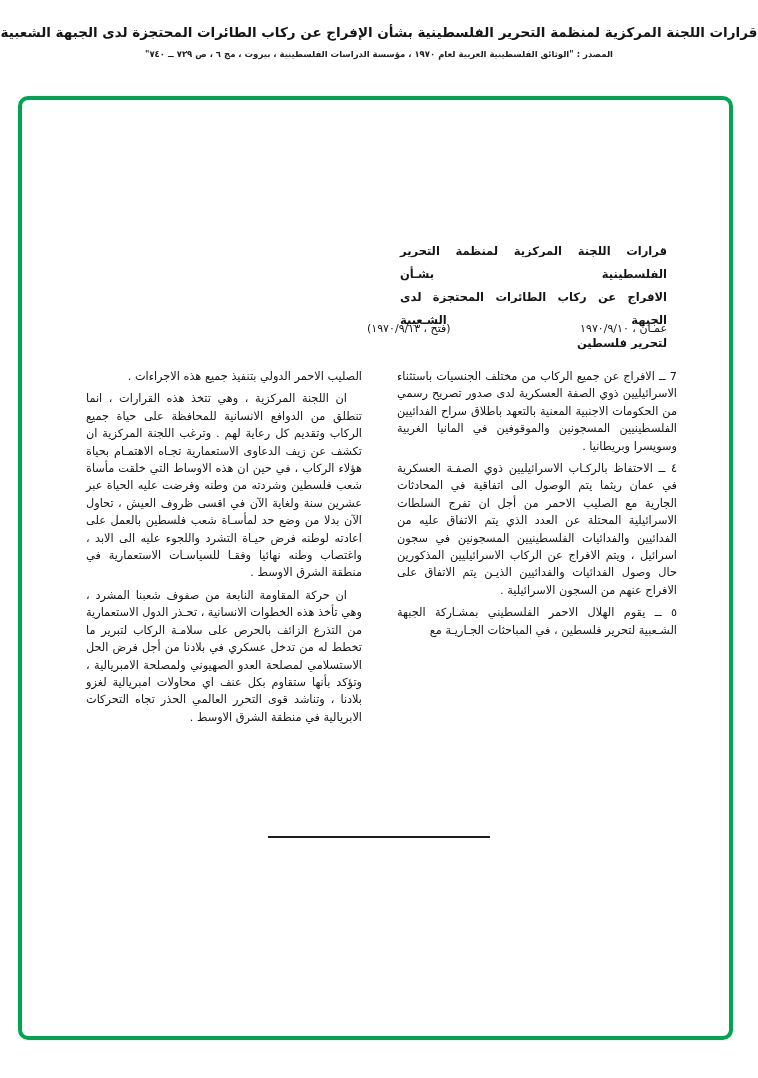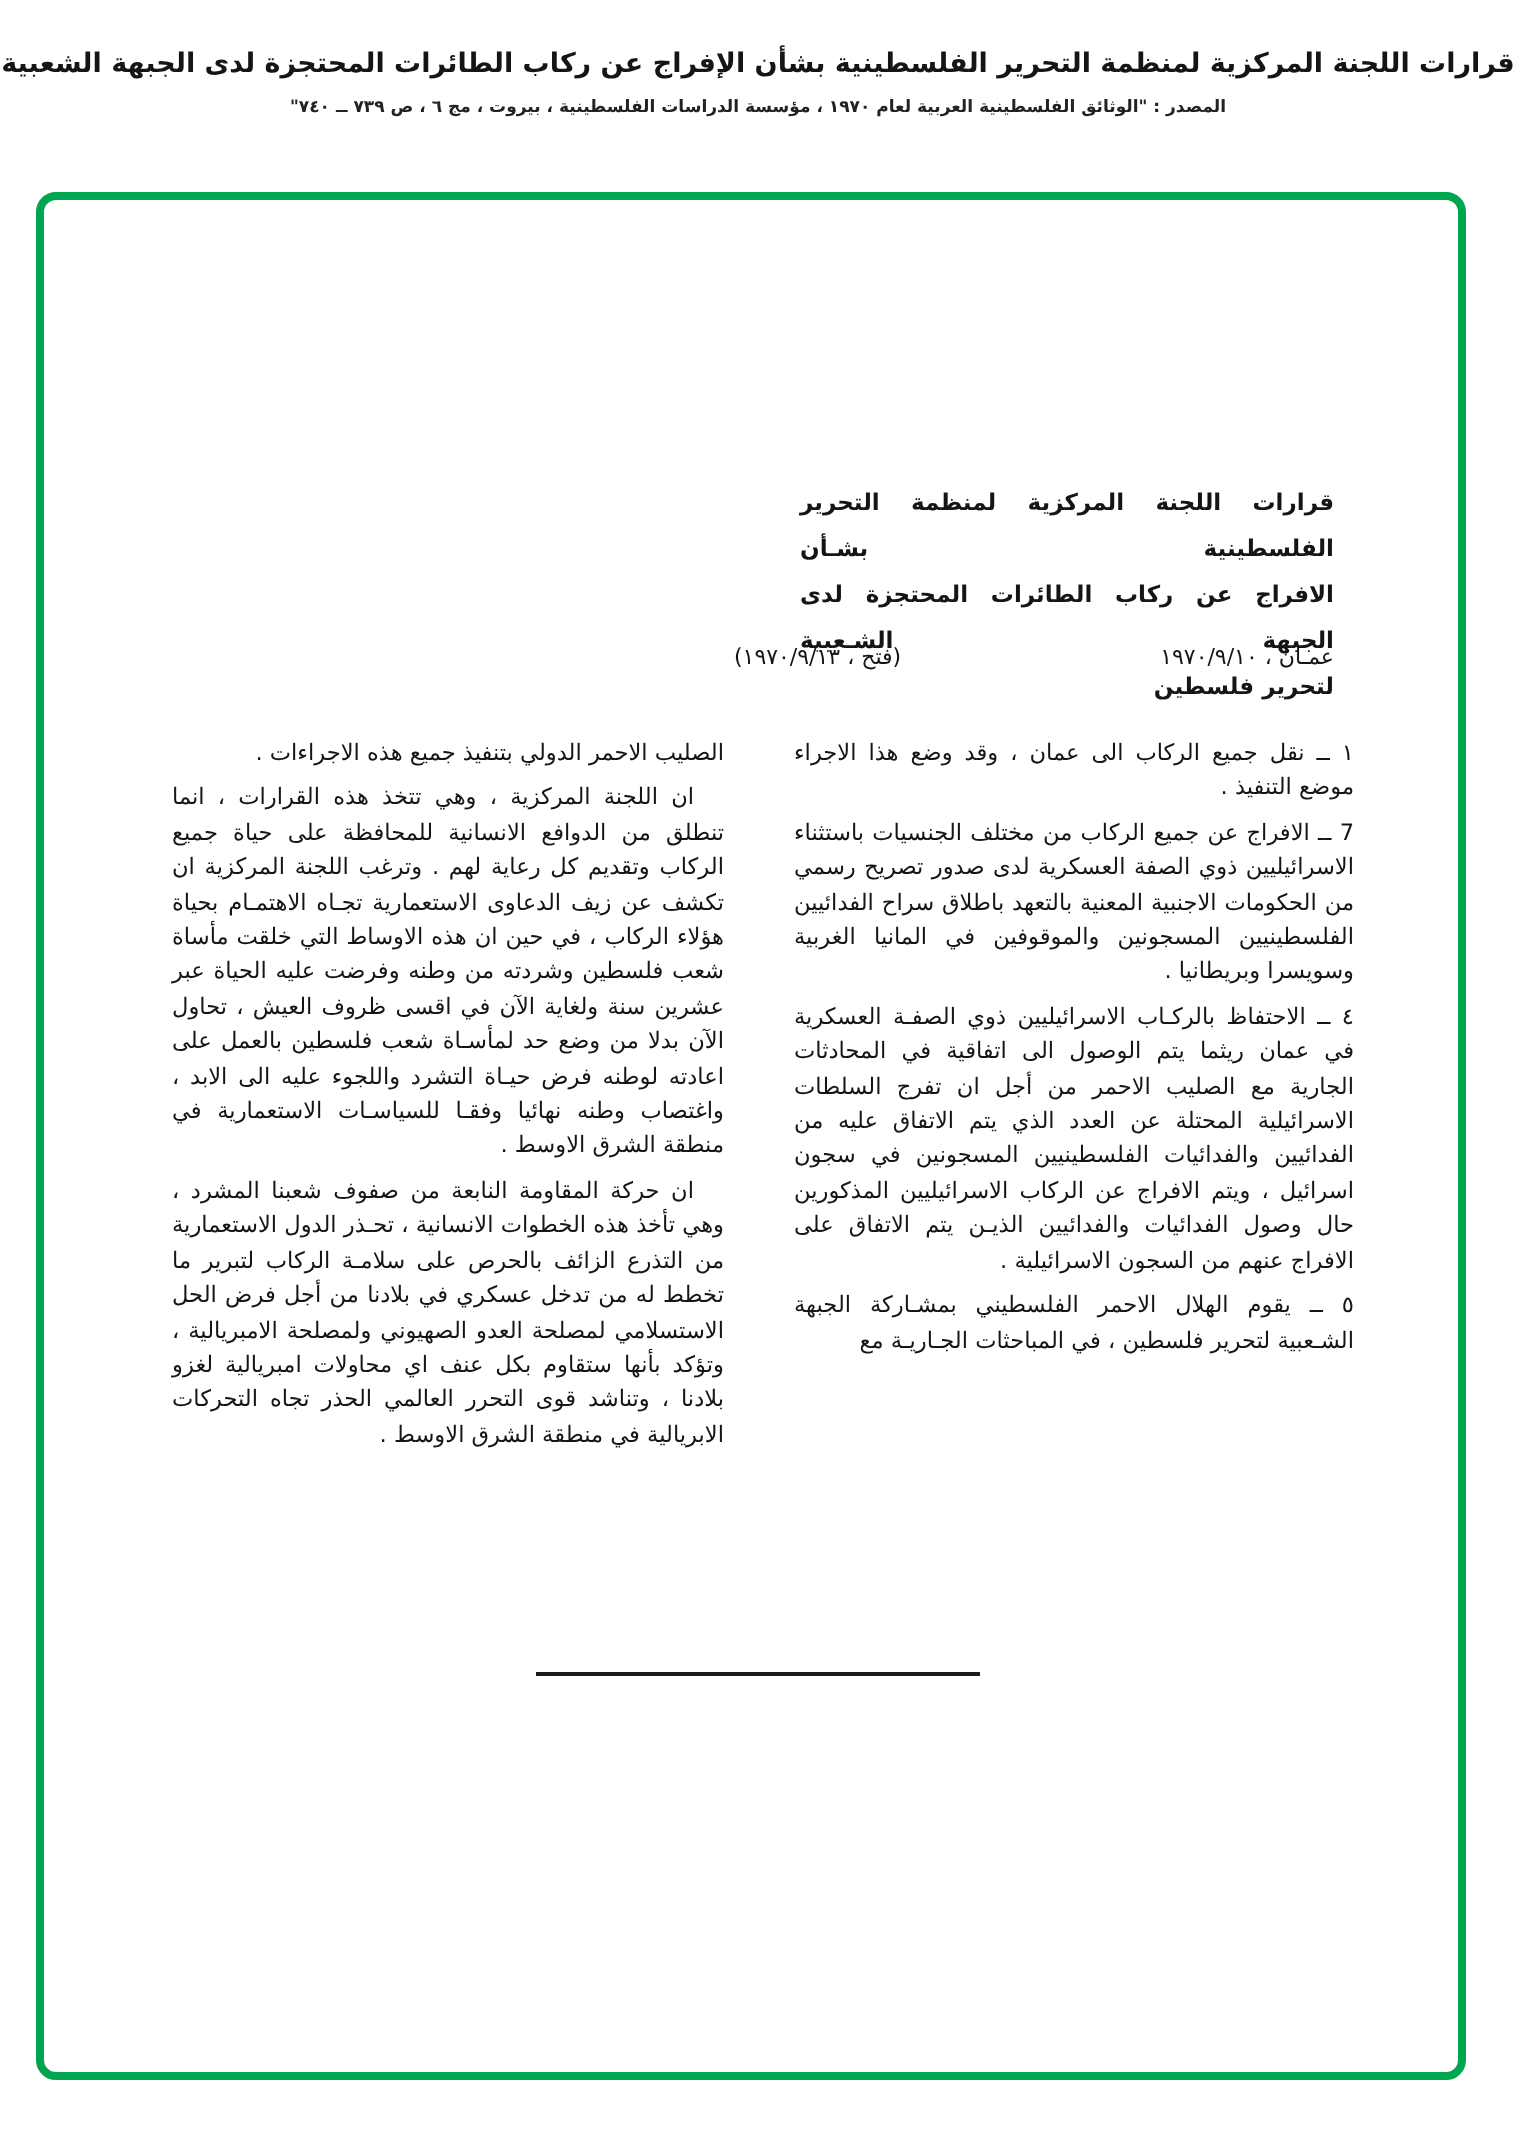--- a/index.html
+++ b/index.html
@@ -95,21 +95,20 @@
     <div class="t-line just">الافراج عن ركاب الطائرات المحتجزة لدى الجبهة الشـعبية</div>
     <div class="t-line">لتحرير فلسطين</div>
   </div>
 
   <div class="dateline" dir="rtl" lang="ar">
     <span>عمـان ، ١٩٧٠/٩/١٠</span>
     <span>(فتح ، ١٩٧٠/٩/١٣)</span>
   </div>
 
   <div class="col col-right" dir="rtl" lang="ar">
-    <p>١ ــ نقل جميع الركاب الى عمان ، وقد وضع هذا الاجراء موضع التنفيذ .</p>
     <p>7 ــ الافراج عن جميع الركاب من مختلف الجنسيات باستثناء الاسرائيليين ذوي الصفة العسكرية لدى صدور تصريح رسمي من الحكومات الاجنبية المعنية بالتعهد باطلاق سراح الفدائيين الفلسطينيين المسجونين والموقوفين في المانيا الغربية وسويسرا وبريطانيا .</p>
     <p>٤ ــ الاحتفاظ بالركـاب الاسرائيليين ذوي الصفـة العسكرية في عمان ريثما يتم الوصول الى اتفاقية في المحادثات الجارية مع الصليب الاحمر من أجل ان تفرج السلطات الاسرائيلية المحتلة عن العدد الذي يتم الاتفاق عليه من الفدائيين والفدائيات الفلسطينيين المسجونين في سجون اسرائيل ، ويتم الافراج عن الركاب الاسرائيليين المذكورين حال وصول الفدائيات والفدائيين الذيـن يتم الاتفاق على الافراج عنهم من السجون الاسرائيلية .</p>
     <p>٥ ــ يقوم الهلال الاحمر الفلسطيني بمشـاركة الجبهة الشـعبية لتحرير فلسطين ، في المباحثات الجـاريـة مع</p>
   </div>
 
   <div class="col col-left" dir="rtl" lang="ar">
     <p>الصليب الاحمر الدولي بتنفيذ جميع هذه الاجراءات .</p>
     <p class="indent">ان اللجنة المركزية ، وهي تتخذ هذه القرارات ، انما تنطلق من الدوافع الانسانية للمحافظة على حياة جميع الركاب وتقديم كل رعاية لهم . وترغب اللجنة المركزية ان تكشف عن زيف الدعاوى الاستعمارية تجـاه الاهتمـام بحياة هؤلاء الركاب ، في حين ان هذه الاوساط التي خلقت مأساة شعب فلسطين وشردته من وطنه وفرضت عليه الحياة عبر عشرين سنة ولغاية الآن في اقسى ظروف العيش ، تحاول الآن بدلا من وضع حد لمأسـاة شعب فلسطين بالعمل على اعادته لوطنه فرض حيـاة التشرد واللجوء عليه الى الابد ، واغتصاب وطنه نهائيا وفقـا للسياسـات الاستعمارية في منطقة الشرق الاوسط .</p>
     <p class="indent">ان حركة المقاومة النابعة من صفوف شعبنا المشرد ، وهي تأخذ هذه الخطوات الانسانية ، تحـذر الدول الاستعمارية من التذرع الزائف بالحرص على سلامـة الركاب لتبرير ما تخطط له من تدخل عسكري في بلادنا من أجل فرض الحل الاستسلامي لمصلحة العدو الصهيوني ولمصلحة الامبريالية ، وتؤكد بأنها ستقاوم بكل عنف اي محاولات امبريالية لغزو بلادنا ، وتناشد قوى التحرر العالمي الحذر تجاه التحركات الابريالية في منطقة الشرق الاوسط .</p>
   </div>

